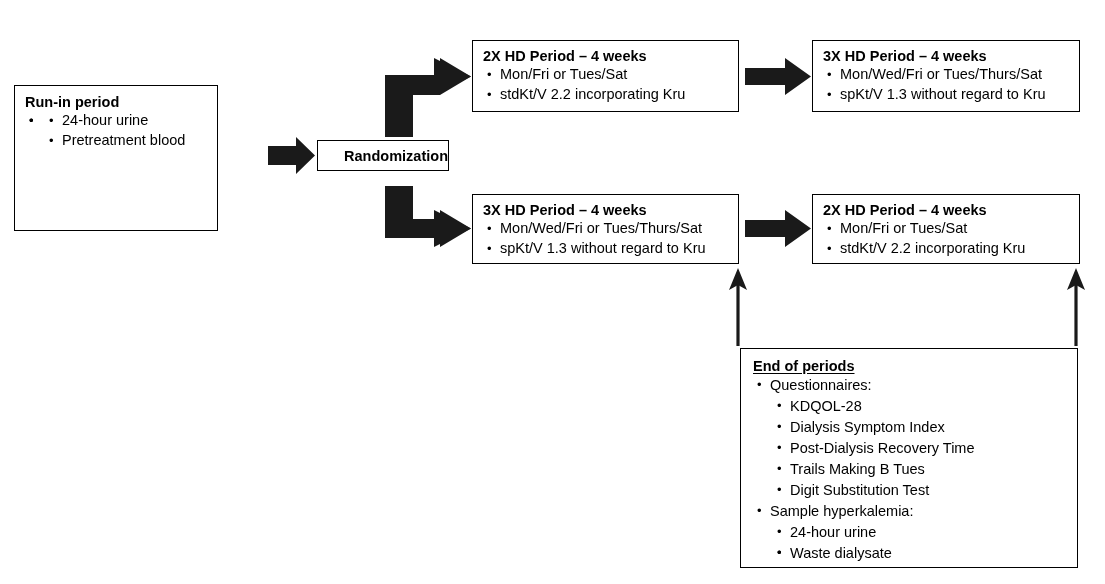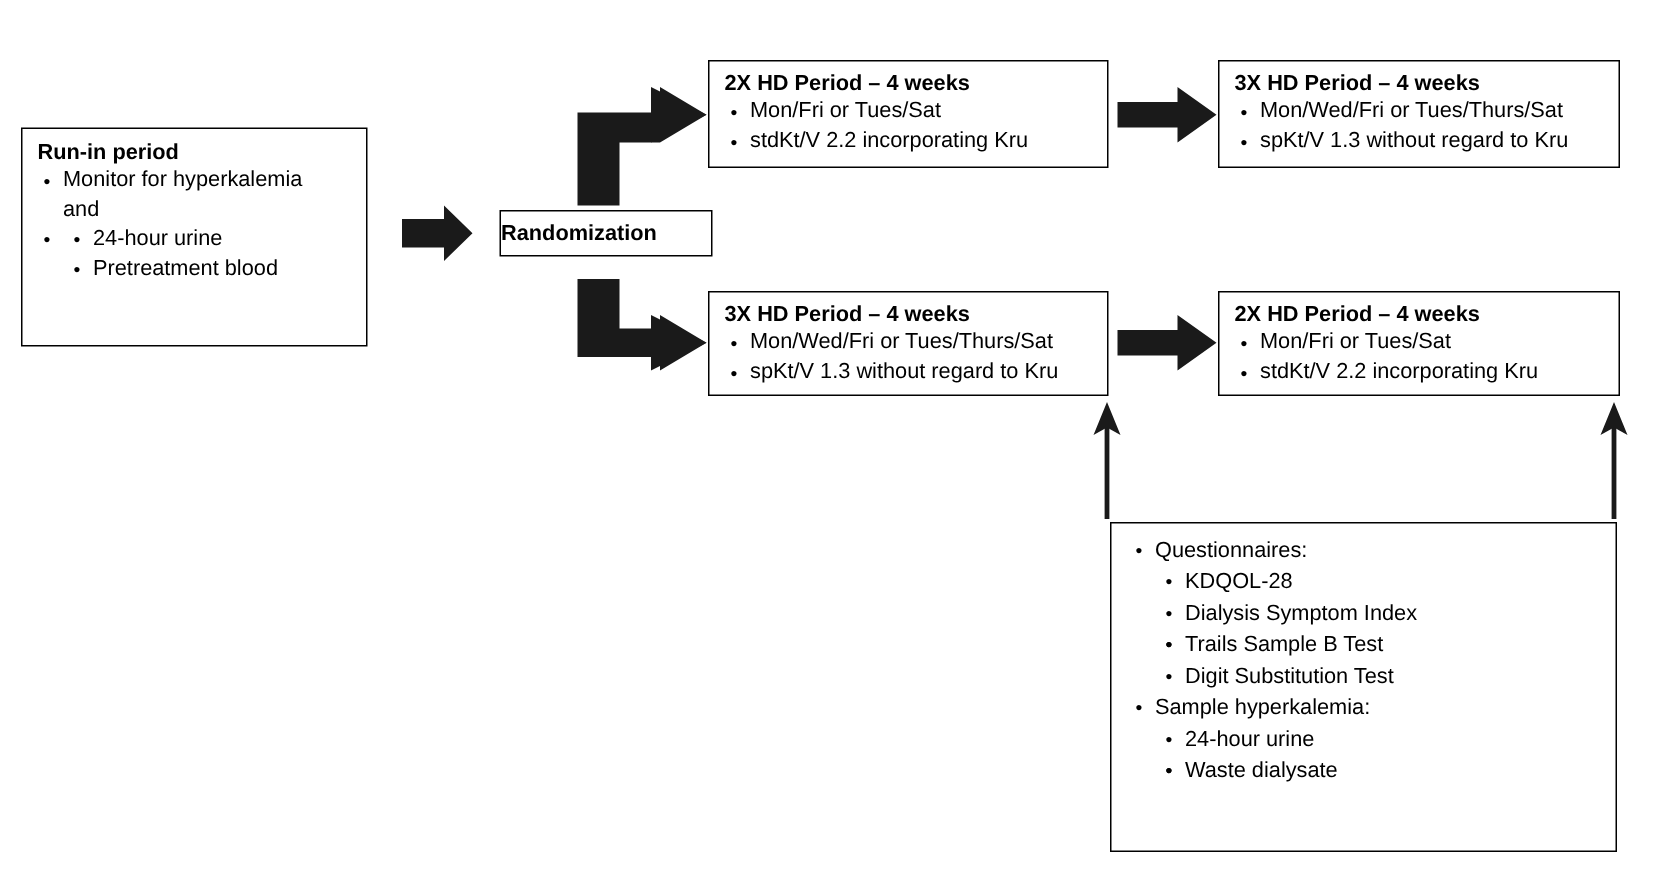--- a/index.html
+++ b/index.html
@@ -63,22 +63,22 @@
     top: 0;
     font-size: 13px;
     line-height: 19.5px;
   }
   .box li .cont {
     display: block;
     margin-left: -15px;
   }
 
   
-  #box-runin      { left: 14px;  top: 85px;  width: 231px; height: 146px; padding-top: 7px; }
-  #box-random     { left: 317px; top: 140px; width: 142px; height: 31px; padding: 0; display: flex; align-items: center; justify-content: flex-start; margin-left: 16px; }
+  #box-runin      { left: 14px;  top: 85px;  width: 204px; height: 146px; padding-top: 7px; }
+  #box-random     { left: 317px; top: 140px; width: 132px; height: 31px; padding: 0; display: flex; align-items: center; justify-content: flex-end; }
   #box-random .title { font-size: 14.5px; }
   #box-p1         { left: 472px; top: 40px;  width: 267px; height: 72px; }
   #box-p2         { left: 812px; top: 40px;  width: 268px; height: 72px; }
   #box-p3         { left: 472px; top: 194px; width: 267px; height: 70px; }
   #box-p4         { left: 812px; top: 194px; width: 268px; height: 70px; }
   #box-end        { left: 740px; top: 348px; width: 338px; height: 220px; padding-top: 8px; padding-left: 12px; }
   #box-end .title { font-size: 14.5px; }
   #box-end li     { line-height: 21px; font-size: 14.5px; }
 
   
@@ -94,21 +94,21 @@
 </style>
 </head>
 <body>
 
 <div id="canvas">
 
   <div class="box" id="box-runin">
     <div class="title">Run-in period</div>
     <ul class="lvl1">
       <li class="wrap">
-        <span class="bullet">•</span><span>Monitor for hyperkalemia and</span>
+        <span class="bullet">•</span>
       </li>
       <li class="wrap">
         <span class="bullet">•</span>
       </li>
     </ul>
     <ul class="lvl2">
       <li>
         <span class="bullet">•</span><span>24-hour urine</span>
       </li>
       <li>
@@ -163,37 +163,38 @@
       <li>
         <span class="bullet">•</span><span>Mon/Fri or Tues/Sat</span>
       </li>
       <li>
         <span class="bullet">•</span><span>stdKt/V 2.2 incorporating Kru</span>
       </li>
     </ul>
   </div>
 
   <div class="box" id="box-end">
+    <div class="title underline">End of periods</div>
     <ul class="lvl1">
       <li>
         <span class="bullet">•</span><span>Questionnaires:</span>
       </li>
     </ul>
     <ul class="lvl2">
       <li>
         <span class="bullet">•</span><span>KDQOL-28</span>
       </li>
       <li>
         <span class="bullet">•</span><span>Dialysis Symptom Index</span>
       </li>
       <li>
-        <span class="bullet">•</span>
-      </li>
-      <li>
-        <span class="bullet">•</span><span>Trails Sample B Test</span>
+        <span class="bullet">•</span><span>Post-Dialysis Recovery Time</span>
+      </li>
+      <li>
+        <span class="bullet">•</span><span>Trails Making B Tues</span>
       </li>
       <li>
         <span class="bullet">•</span><span>Digit Substitution Test</span>
       </li>
     </ul>
     <ul class="lvl1">
       <li>
         <span class="bullet">•</span><span>Sample hyperkalemia:</span>
       </li>
     </ul>

